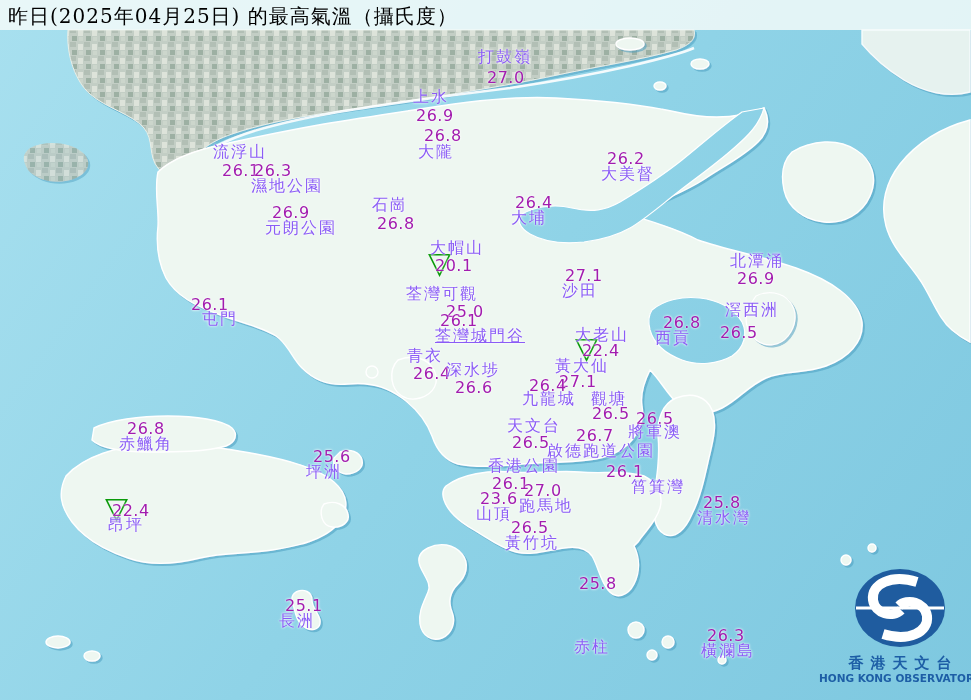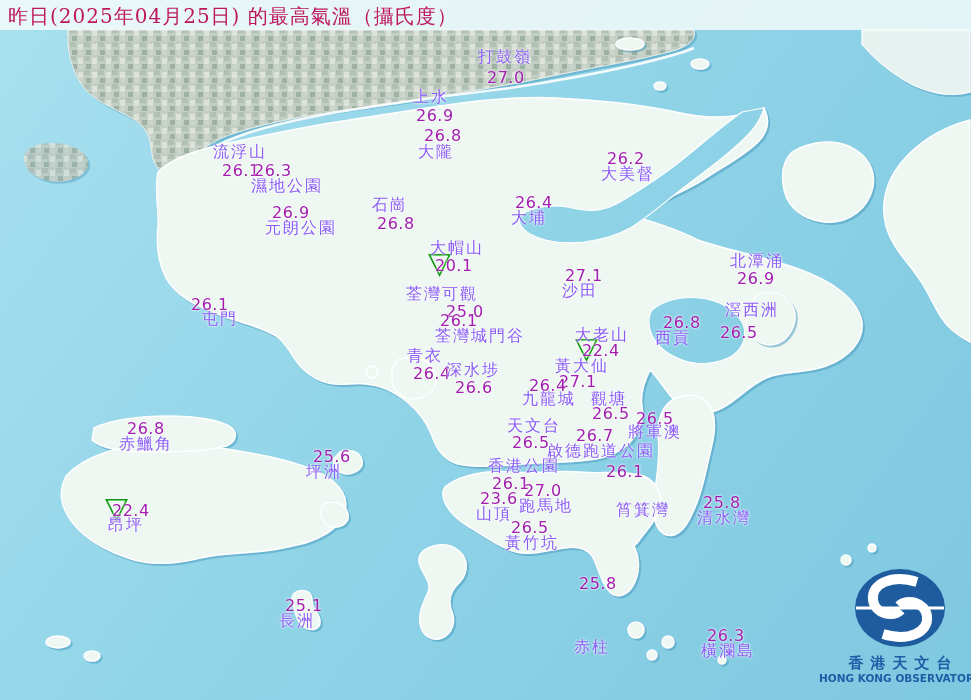--- a/index.html
+++ b/index.html
@@ -12,21 +12,21 @@
            text-shadow:0 0 2px rgba(255,255,255,.95),0 0 3px rgba(255,255,255,.8);}
   .st-val{position:absolute;color:#a21caf;font-family:"DejaVu Sans",sans-serif;
           font-size:16px;line-height:1;letter-spacing:.5px;white-space:nowrap;
           text-shadow:0 0 2px rgba(255,255,255,.95),0 0 3px rgba(255,255,255,.8);}
   .st-marker{position:absolute;color:#0a9a0a;font-family:"DejaVu Sans",sans-serif;
              font-size:30px;line-height:1;font-weight:bold;z-index:1;}
   .st-val,.st-name{z-index:2;}
   #title-strip{position:absolute;left:0;top:0;width:971px;height:30px;
                background:rgba(249,252,250,.8);z-index:3;}
   #page-title{position:absolute;left:8px;top:3px;font-family:"DejaVu Serif",serif;
-              font-size:20px;color:#be185d;letter-spacing:1px;white-space:nowrap;z-index:4;}
+              font-size:20px;color:#000000;letter-spacing:1px;white-space:nowrap;z-index:4;}
   #logo{position:absolute;right:3px;bottom:0;width:136px;height:138px;z-index:5;
         display:flex;flex-direction:column;align-items:center;}
   #logo-zh{color:#1d5ea6;font-size:15px;font-weight:bold;letter-spacing:7px;
            line-height:1.1;margin-top:1px;white-space:nowrap;text-indent:7px;}
   #logo-en{color:#1d5ea6;font-size:10.5px;font-weight:bold;letter-spacing:0px;
            line-height:1.2;white-space:nowrap;}
 </style>
 </head>
 <body>
 
@@ -176,21 +176,21 @@
       <div class="st-name" style="left: 562px; top: 282px;">沙田</div>
       <div class="st-val" style="left: 410px; top: 304px; margin-left: 36px;">25.0</div>
       <div class="st-name" style="left: 406px; top: 285px;">荃灣可觀</div>
       <div class="st-val" style="left: 191px; top: 297px;">26.1</div>
       <div class="st-name" style="left: 202px; top: 310px; text-align: center;">屯門</div>
       <div class="st-val" style="left: 720px; top: 325px;">26.5</div>
       <div class="st-name" style="left: 725px; top: 301px;">滘西洲</div>
       <div class="st-val" style="left: 663px; top: 315px;">26.8</div>
       <div class="st-name" style="left: 655px; top: 329px;">西貢</div>
       <div class="st-val" style="left: 440px; top: 313px;">26.1</div>
-      <div class="st-name" style="left: 435px; top: 327px;">荃灣城門谷</div>
+      <div class="st-name" style="left: 435px; top: 327px; text-decoration: underline;">荃灣城門谷</div>
       <div class="st-marker" style="left: 575px; top: 333px;">▽</div>
       <div class="st-val" style="left: 582px; top: 343px;">22.4</div>
       <div class="st-name" style="left: 575px; top: 326px;">大老山</div>
       <div class="st-val" style="left: 413px; top: 366px;">26.4</div>
       <div class="st-name" style="left: 407px; top: 347px;">青衣</div>
       <div class="st-val" style="left: 559px; top: 374px;">27.1</div>
       <div class="st-name" style="left: 555px; top: 357px;">黃大仙</div>
       <div class="st-val" style="left: 455px; top: 380px;">26.6</div>
       <div class="st-name" style="left: 446px; top: 361px;">深水埗</div>
       <div class="st-val" style="left: 529px; top: 378px;">26.4</div>
@@ -203,21 +203,21 @@
       <div class="st-name" style="left: 628px; top: 423px;">將軍澳</div>
       <div class="st-val" style="left: 576px; top: 428px;">26.7</div>
       <div class="st-name" style="left: 547px; top: 442px;">啟德跑道公園</div>
       <div class="st-val" style="left: 127px; top: 421px;">26.8</div>
       <div class="st-name" style="left: 119px; top: 435px;">赤鱲角</div>
       <div class="st-val" style="left: 313px; top: 449px;">25.6</div>
       <div class="st-name" style="left: 306px; top: 463px;">坪洲</div>
       <div class="st-val" style="left: 492px; top: 476px;">26.1</div>
       <div class="st-name" style="left: 488px; top: 457px;">香港公園</div>
       <div class="st-val" style="left: 606px; top: 464px;">26.1</div>
-      <div class="st-name" style="left: 616px; top: 478px; margin-top: 23px;">筲箕灣</div>
+      <div class="st-name" style="left: 631px; top: 478px;">筲箕灣</div>
       <div class="st-val" style="left: 524px; top: 483px;">27.0</div>
       <div class="st-name" style="left: 519px; top: 497px;">跑馬地</div>
       <div class="st-val" style="left: 480px; top: 491px;">23.6</div>
       <div class="st-name" style="left: 476px; top: 505px;">山頂</div>
       <div class="st-val" style="left: 703px; top: 495px;">25.8</div>
       <div class="st-name" style="left: 697px; top: 509px;">清水灣</div>
       <div class="st-marker" style="left: 105px; top: 493px;">▽</div>
       <div class="st-val" style="left: 112px; top: 503px;">22.4</div>
       <div class="st-name" style="left: 108px; top: 516px;">昂坪</div>
       <div class="st-val" style="left: 511px; top: 520px;">26.5</div>

